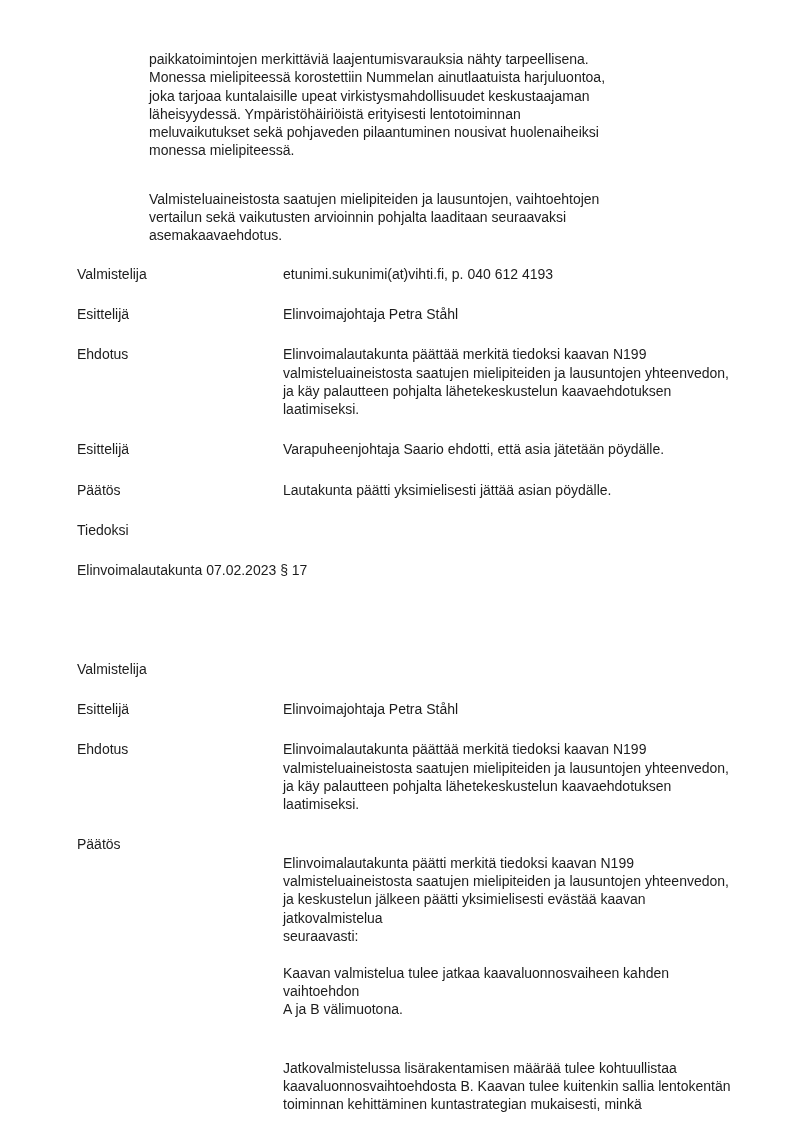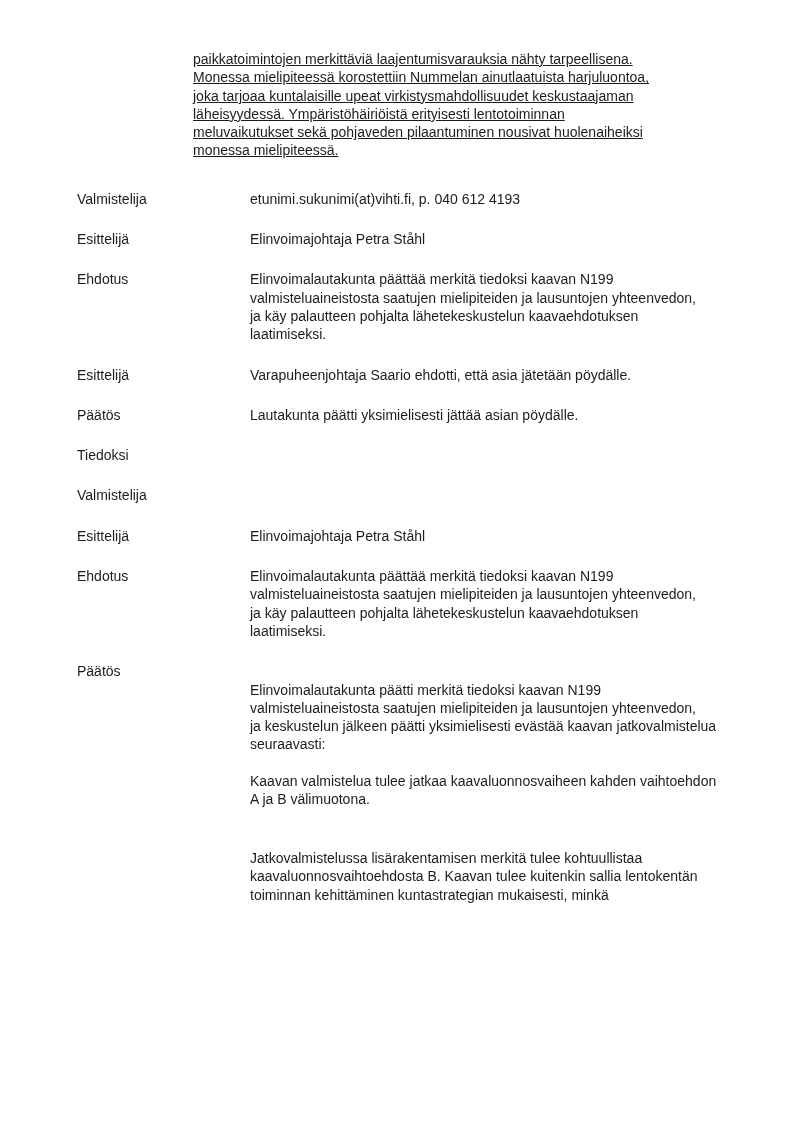--- a/index.html
+++ b/index.html
@@ -14,31 +14,31 @@
     background: #ffffff;
     box-sizing: border-box;
     padding: 50px 50px 0 77px;
     font-family: "Liberation Sans", "DejaVu Sans", sans-serif;
     font-size: 14px;
     line-height: 18.3px;
     color: #1c1c1c;
     overflow: hidden;
   }
   .para {
-    margin: 0 0 30px 116px;
+    margin: 0 0 30px 72px;
     width: 492px;
     white-space: pre-line;
-    text-decoration: underline;
   }
   .para.tight {
     margin-bottom: 20px;
   }
   .row {
     display: flex;
     margin-bottom: 22px;
+    gap: 33px;
   }
   .row .label {
     flex: 0 0 173px;
     width: 173px;
   }
   .row .value {
     width: 492px;
     white-space: pre-line;
   }
   .row.tiedoksi {
@@ -54,20 +54,23 @@
 <body>
 
 <div class="page">
 
   <div class="para">paikkatoimintojen merkittäviä laajentumisvarauksia nähty tarpeellisena.
 Monessa mielipiteessä korostettiin Nummelan ainutlaatuista harjuluontoa,
 joka tarjoaa kuntalaisille upeat virkistysmahdollisuudet keskustaajaman
 läheisyydessä. Ympäristöhäiriöistä erityisesti lentotoiminnan
 meluvaikutukset sekä pohjaveden pilaantuminen nousivat huolenaiheiksi
 monessa mielipiteessä.</div>
+  <div class="para tight">Valmisteluaineistosta saatujen mielipiteiden ja lausuntojen, vaihtoehtojen
+vertailun sekä vaikutusten arvioinnin pohjalta laaditaan seuraavaksi
+asemakaavaehdotus.</div>
 
   <div class="row">
     <div class="label">Valmistelija</div>
     <div class="value">etunimi.sukunimi(at)vihti.fi, p. 040 612 4193</div>
   </div>
 
   <div class="row">
     <div class="label">Esittelijä</div>
     <div class="value">Elinvoimajohtaja Petra Ståhl</div>
   </div>
@@ -88,20 +91,21 @@
   <div class="row">
     <div class="label">Päätös</div>
     <div class="value">Lautakunta päätti yksimielisesti jättää asian pöydälle.</div>
   </div>
 
   <div class="row tiedoksi">
     <div class="label">Tiedoksi</div>
     <div class="value"></div>
   </div>
 
+  <div class="heading">Elinvoimalautakunta 07.02.2023 § 17</div>
 
   <div class="row">
     <div class="label">Valmistelija</div>
   </div>
 
   <div class="row">
     <div class="label">Esittelijä</div>
     <div class="value">Elinvoimajohtaja Petra Ståhl</div>
   </div>
 
@@ -115,19 +119,19 @@
 
   <div class="row">
     <div class="label">Päätös</div>
     <div class="value">
       <div>Elinvoimalautakunta päätti merkitä tiedoksi kaavan N199
 valmisteluaineistosta saatujen mielipiteiden ja lausuntojen yhteenvedon,
 ja keskustelun jälkeen päätti yksimielisesti evästää kaavan jatkovalmistelua
 seuraavasti:</div>
       <div class="subpara-2">Kaavan valmistelua tulee jatkaa kaavaluonnosvaiheen kahden vaihtoehdon
 A ja B välimuotona.</div>
-      <div class="subpara-3">Jatkovalmistelussa lisärakentamisen merkitä tulee kohtuullistaa
+      <div class="subpara-3">Jatkovalmistelussa lisärakentamisen määrää tulee kohtuullistaa
 kaavaluonnosvaihtoehdosta B. Kaavan tulee kuitenkin sallia lentokentän
 toiminnan kehittäminen kuntastrategian mukaisesti, minkä</div>
     </div>
   </div>
 
 </div>
 
 </body></html>

